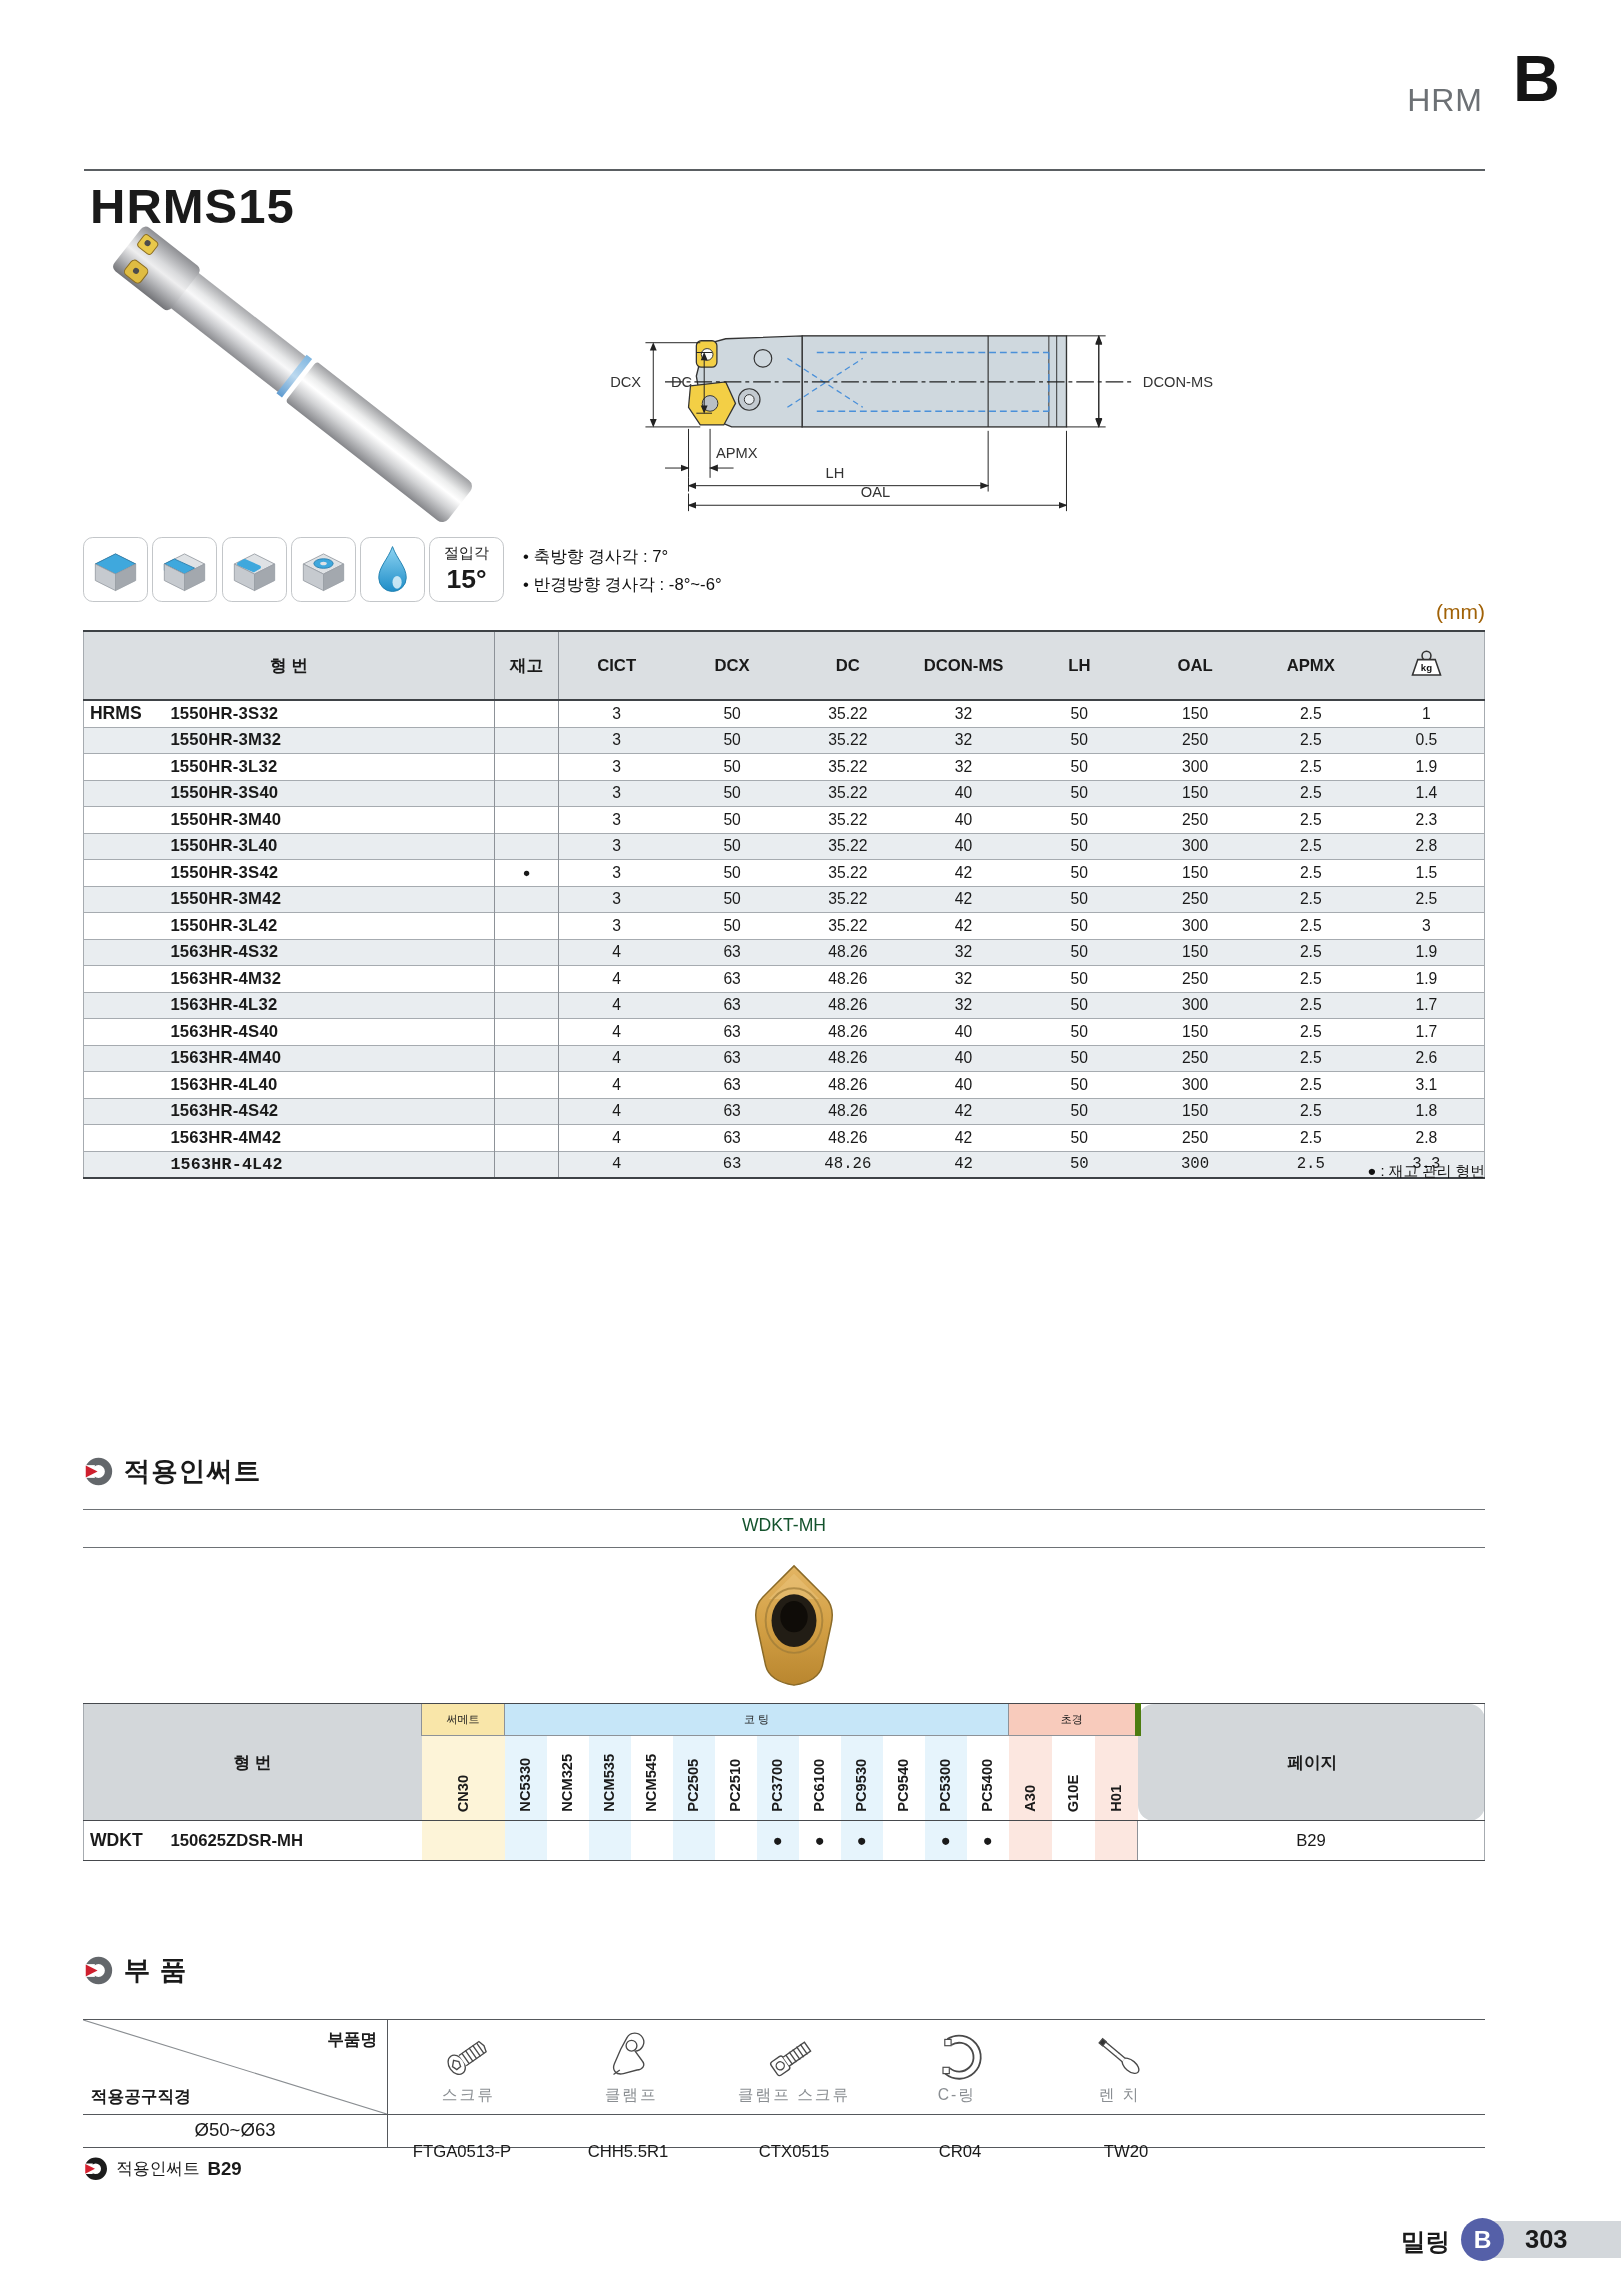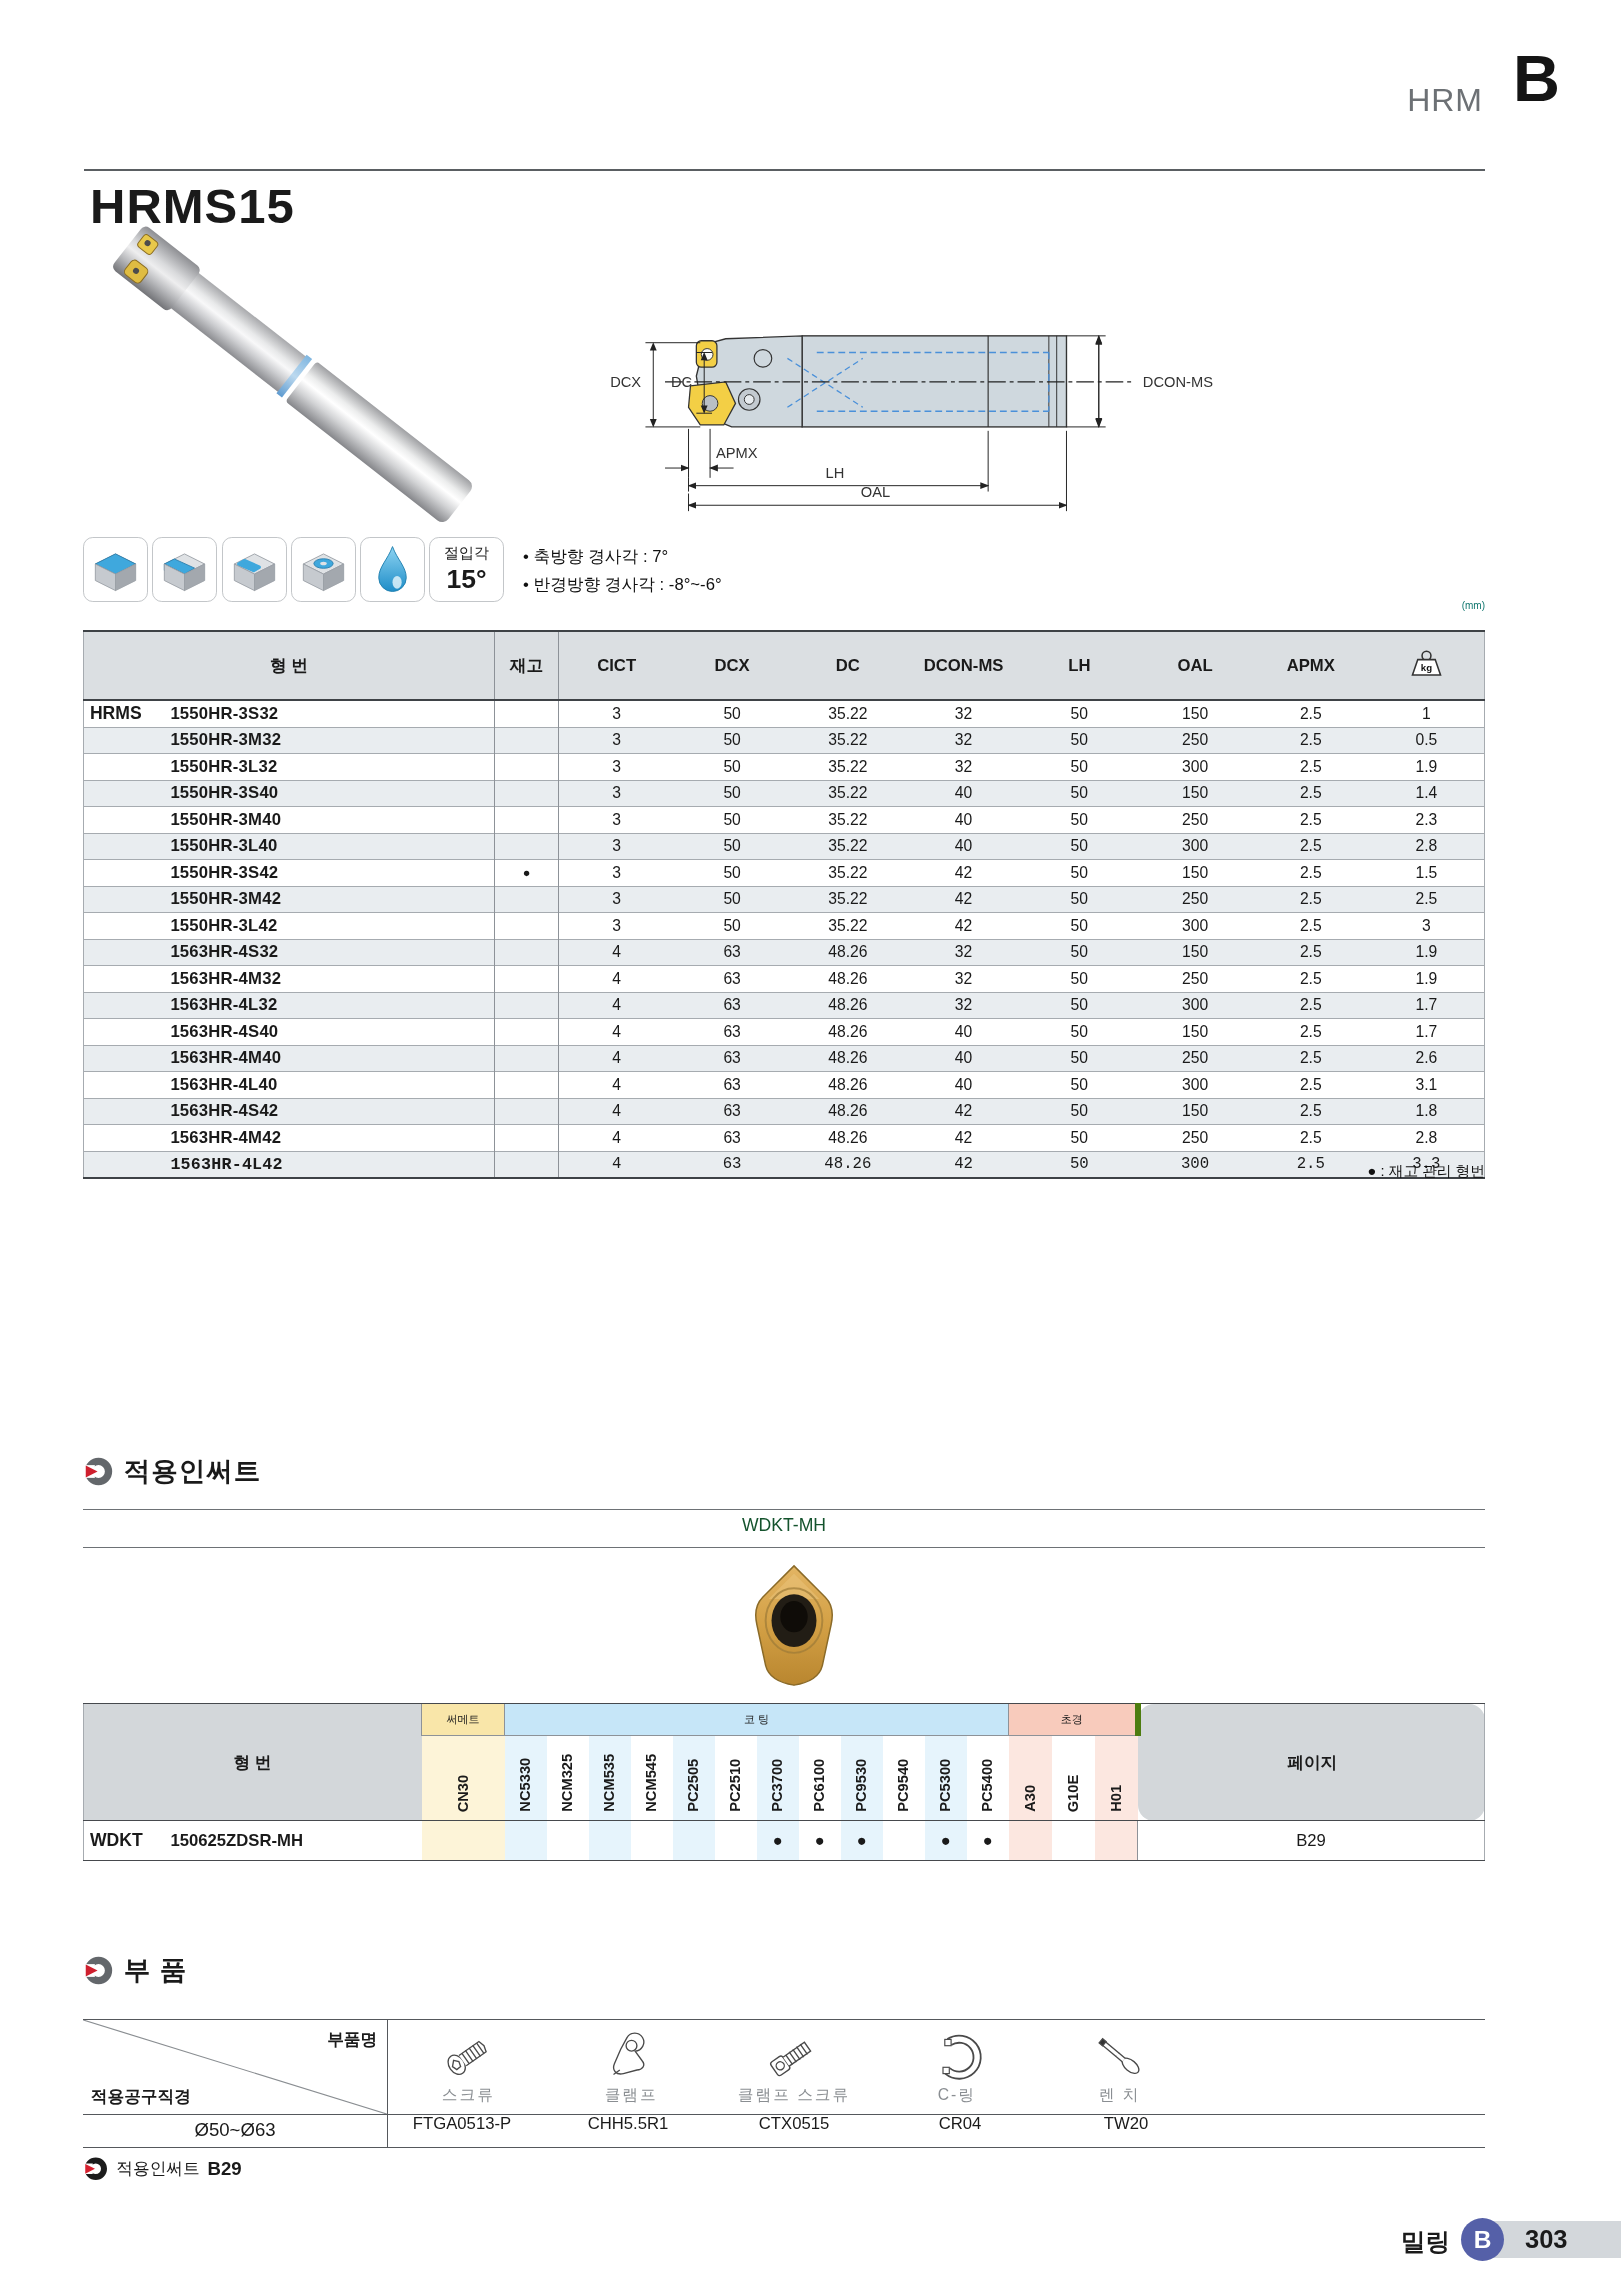--- a/index.html
+++ b/index.html
@@ -27,21 +27,21 @@
   .ins2{position:absolute;left:11.8px;top:33px;width:19.6px;height:16.7px;border-radius:4.9px;background:#dfbc42;border:1px solid #8a6c20;}
   .ins-hole{position:absolute;width:5.9px;height:5.9px;border-radius:50%;background:#4c4c4c;}
 
   
   .feat-box{position:absolute;top:537px;width:63px;height:63px;border:1.5px solid #c3c6c9;border-radius:9.8px;background:#fff;}
   .feat-box svg{display:block;margin:3.9px auto 0;}
   .angle-box{position:absolute;top:537px;left:429px;width:73px;height:63px;border:1.5px solid #c3c6c9;border-radius:9.8px;text-align:center;}
   .angle-cap{font-size:15px;color:#222;margin-top:5.9px;}
   .angle-val{font-size:26.5px;font-weight:bold;margin-top:1px;}
   .feat-notes{position:absolute;left:523px;top:543px;font-size:16.7px;line-height:28px;color:#111;}
-  .unit{position:absolute;top:600px;right:136px;font-size:10px;color:#0f766e;}
+  .unit{position:absolute;top:600px;right:136px;font-size:21px;color:#a16207;}
 
   
   .main-tbl{position:absolute;left:83px;top:630px;border-collapse:collapse;table-layout:fixed;width:1402px;}
   .main-tbl col.c-series{width:83px}.main-tbl col.c-model{width:328px}.main-tbl col.c-stock{width:64px}
   .main-tbl th{background:#dbdfe2;height:65px;font-size:16.7px;font-weight:bold;border-top:2px solid #3e4246;border-bottom:2px solid #3e4246;}
   .main-tbl td{height:25.5px;text-align:center;font-size:15.7px;padding:0;}
   .main-tbl tbody tr{border-bottom:1px solid #a6abb0;}
   .main-tbl tbody tr:nth-child(even){background:#e9edf0;}
   .main-tbl tbody tr:last-child{border-bottom:2px solid #3e4246;font-family:Liberation Mono, monospace;}
   .main-tbl .series{font-weight:bold;font-size:17.6px;text-align:left;padding-left:5.9px;}
@@ -82,21 +82,21 @@
   .parts{position:absolute;left:83px;top:2019px;width:1402px;height:127px;border-top:1.5px solid #55585c;border-bottom:1.5px solid #55585c;}
   .p-hd{position:absolute;left:0;top:0;right:0;height:94px;border-bottom:1px solid #55585c;}
   .p-corner{position:absolute;left:0;top:0;width:304px;height:127px;border-right:1px solid #55585c;}
   .p-corner svg{position:absolute;left:0;top:0;}
   .p-name{position:absolute;top:7.8px;right:9.8px;font-size:16.7px;font-weight:bold;}
   .p-dia-label{position:absolute;bottom:39px;left:7.8px;font-size:16.7px;font-weight:bold;}
   .p-cols{position:absolute;left:304px;top:0;width:814px;height:94px;display:flex;}
   .p-col{flex:1;text-align:center;}
   .p-col svg{display:block;margin:7.8px auto 0;}
   .p-lab{font-size:15.7px;color:#8a8e92;letter-spacing:2px;}
-  .p-vals{position:absolute;left:304px;top:94px;width:814px;height:48px;display:flex;align-items:flex-start;gap:16px;}
+  .p-vals{position:absolute;left:304px;top:94px;width:814px;height:48px;display:flex;align-items:flex-end;gap:16px;}
   .p-val{flex:1;text-align:center;font-size:16.7px;}
   .p-dia{position:absolute;left:0;top:94px;width:304px;height:32px;display:flex;align-items:center;justify-content:center;font-size:18.6px;}
   .ref-line{position:absolute;left:83px;top:2156px;display:flex;align-items:center;gap:7.8px;font-size:16.7px;}
   .ref-line b{font-size:18.6px;}
 
   
   .footer{position:absolute;right:0;top:2218px;width:255px;height:43px;}
   .f-bar{position:absolute;left:120px;right:0;top:2.9px;bottom:2.9px;background:#d3d7db;}
   .f-label{position:absolute;left:35px;top:6.9px;font-size:24.5px;font-weight:bold;}
   .f-circle{position:absolute;left:95px;top:0;width:43px;height:43px;border-radius:50%;background:#5560a8;color:#fff;

